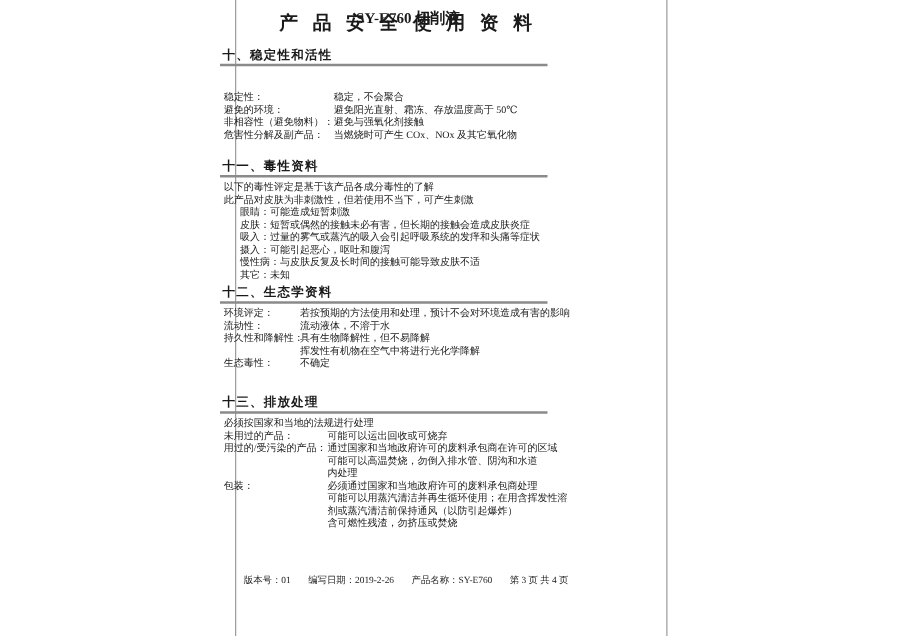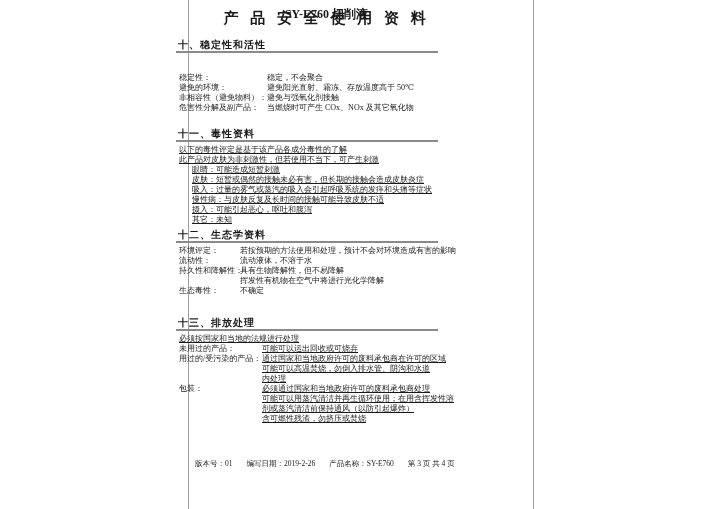--- a/index.html
+++ b/index.html
@@ -26,21 +26,21 @@
     padding:0 0 1px 2px;border-bottom:2px solid #8a8a8a;white-space:nowrap;
   }
   .sec-body{padding:3px 0 0 3px;font-size:8px;line-height:10px;}
   #sec-10 .sec-body{padding-top:20px;}
   .row{display:flex;align-items:flex-start;}
   .lbl{flex:0 0 auto;white-space:nowrap;}
   .lbl-w88{width:88px;}
   .lbl-w61{width:61px;}
   .lbl-w83{width:83px;}
   .val{white-space:nowrap;}
-  .line{white-space:nowrap;text-decoration:underline;}
+  .line{white-space:nowrap;}
   .indent{padding-left:13px;}
 
   #page-footer{
     position:absolute;left:195px;top:459px;width:330px;
     font-size:7.5px;line-height:9px;display:flex;gap:14px;white-space:nowrap;
   }
 </style>
 </head>
 <body>
 
@@ -73,22 +73,22 @@
 </div>
 
 <div class="section" id="sec-11">
   <div class="sec-heading">十一、毒性资料</div>
   <div class="sec-body">
     <div class="line">以下的毒性评定是基于该产品各成分毒性的了解</div>
     <div class="line">此产品对皮肤为非刺激性，但若使用不当下，可产生刺激</div>
     <div class="line indent">眼睛：可能造成短暂刺激</div>
     <div class="line indent">皮肤：短暂或偶然的接触未必有害，但长期的接触会造成皮肤炎症</div>
     <div class="line indent">吸入：过量的雾气或蒸汽的吸入会引起呼吸系统的发痒和头痛等症状</div>
+    <div class="line indent">摄入：可能引起恶心，呕吐和腹泻</div>
     <div class="line indent">慢性病：与皮肤反复及长时间的接触可能导致皮肤不适</div>
-    <div class="line indent">摄入：可能引起恶心，呕吐和腹泻</div>
     <div class="line indent">其它：未知</div>
   </div>
 </div>
 
 <div class="section" id="sec-12">
   <div class="sec-heading">十二、生态学资料</div>
   <div class="sec-body">
     <div class="row">
       <div class="lbl lbl-w61">环境评定：</div>
       <div class="val">若按预期的方法使用和处理，预计不会对环境造成有害的影响</div>

